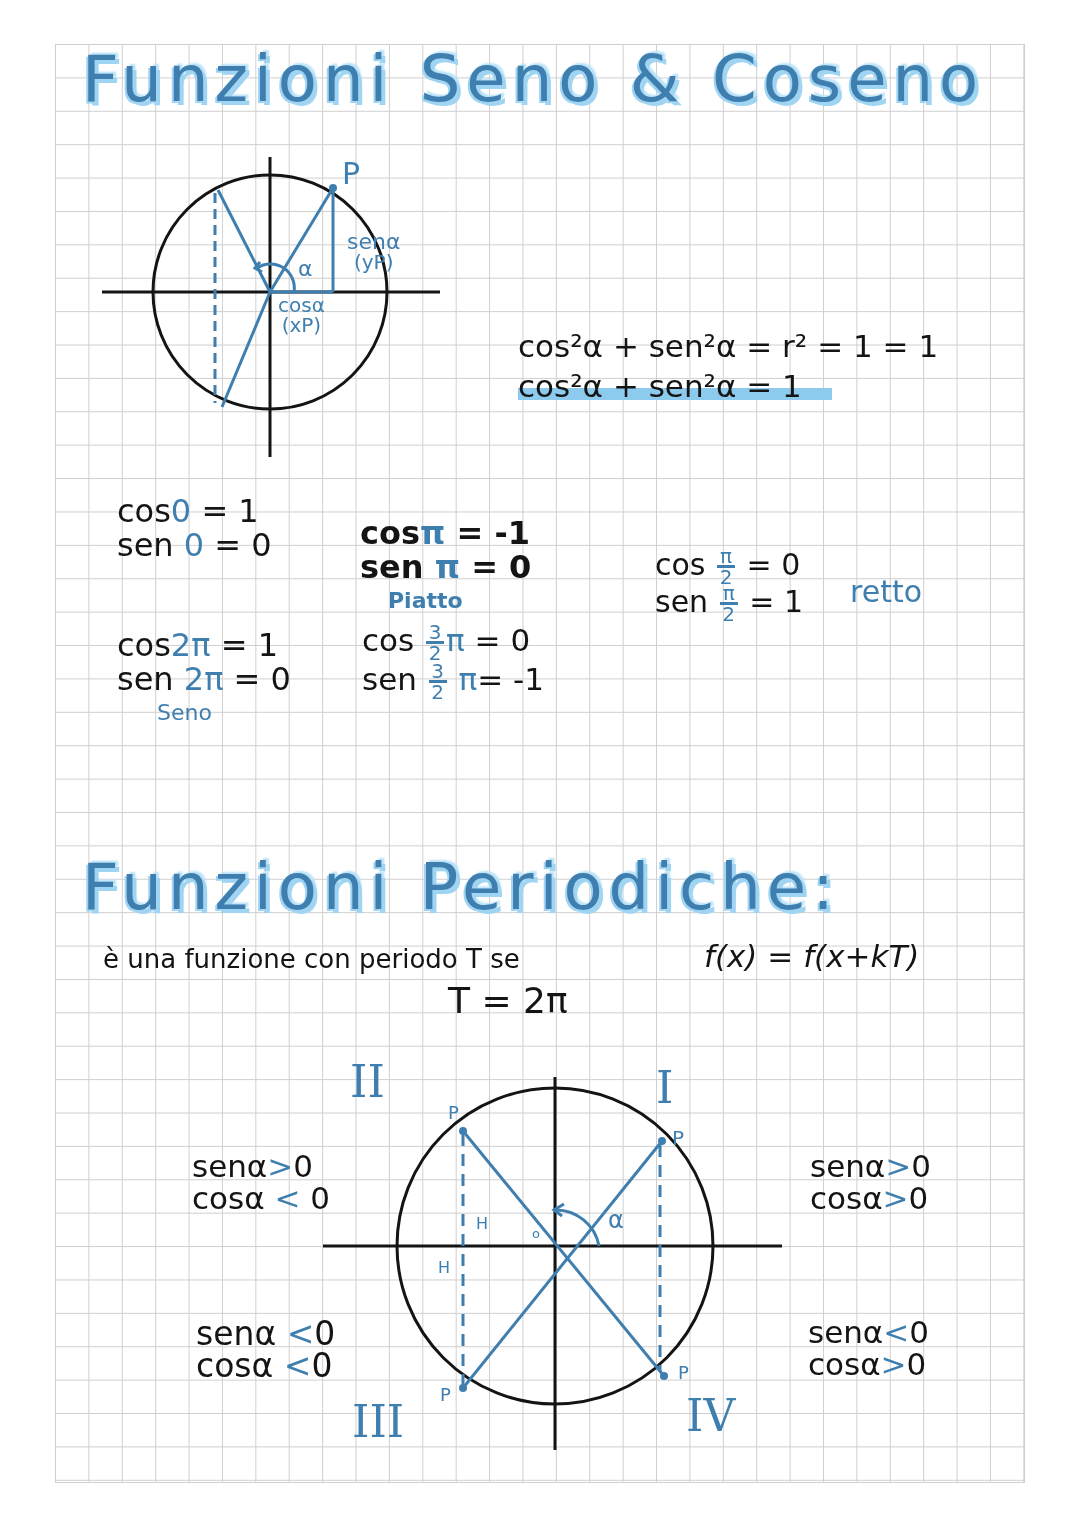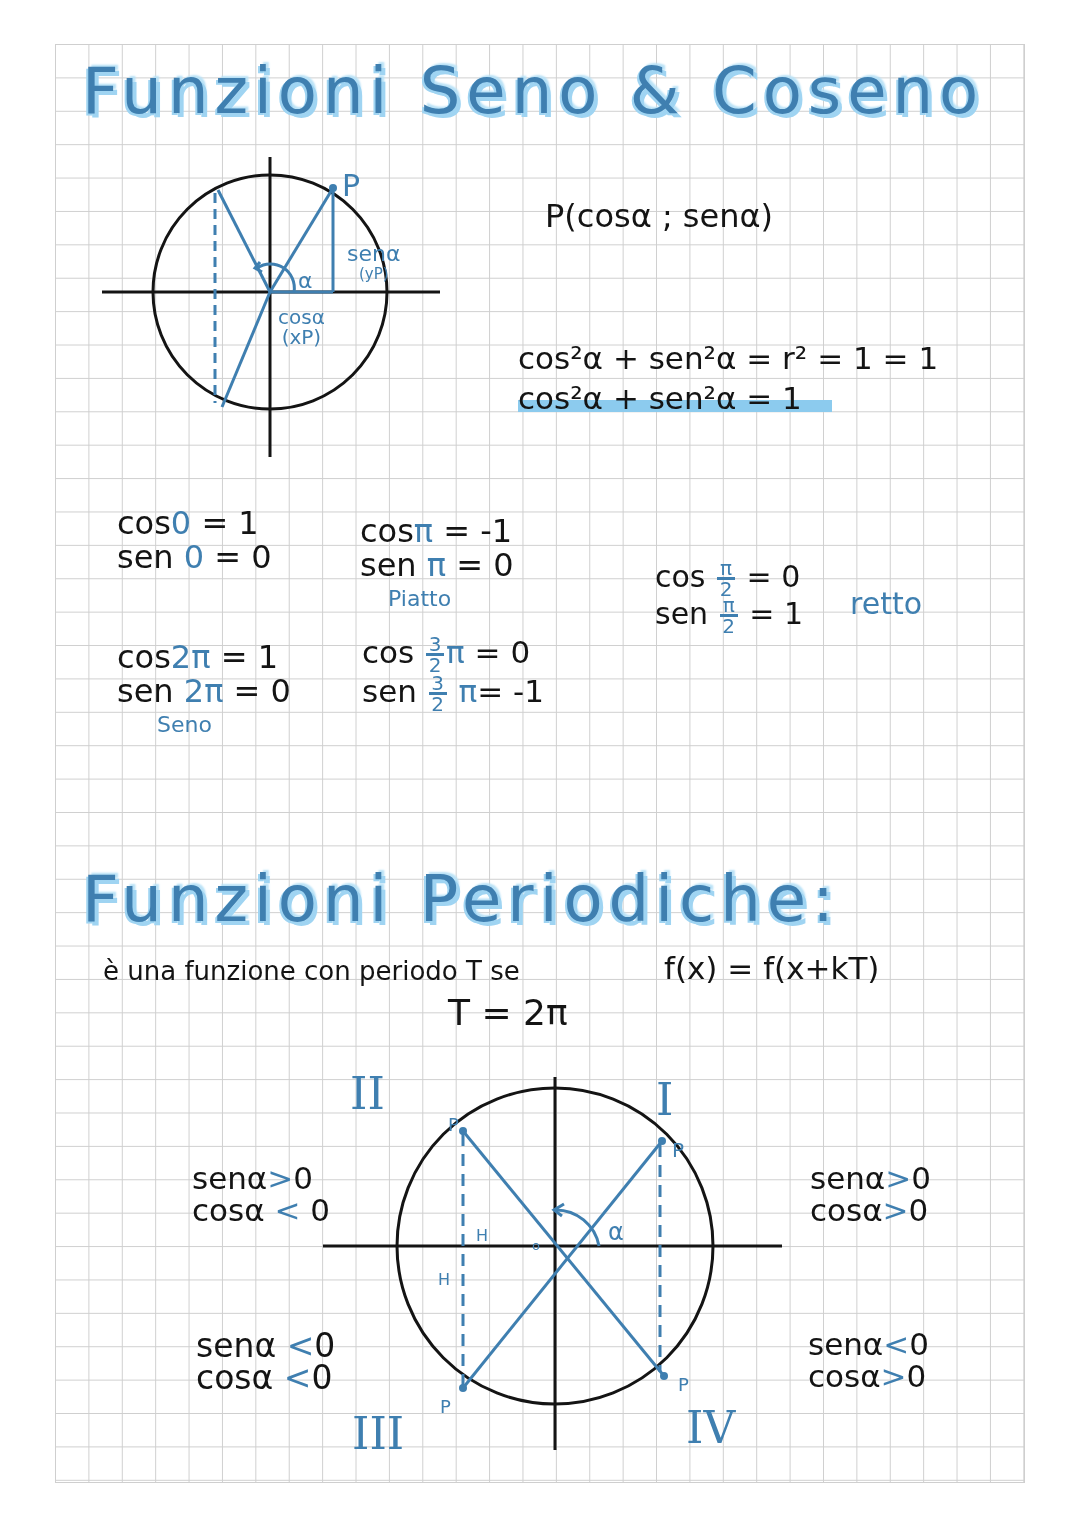--- a/index.html
+++ b/index.html
@@ -9,21 +9,21 @@
   }
   .grid {
     position: absolute; left: 55px; top: 44px; width: 969px; height: 1438px;
     background-color: #fff;
     background-image:
       linear-gradient(to right, #cfcfcf 1px, transparent 1px),
       linear-gradient(to bottom, #cfcfcf 1px, transparent 1px);
     background-size: 33.4px 33.4px;
     border-right: 1px solid #cfcfcf; border-bottom: 1px solid #cfcfcf;
   }
-  .abs { position: absolute; white-space: nowrap; margin-top: 12px; }
+  .abs { position: absolute; white-space: nowrap; }
   .hand { font-family: "DejaVu Sans", sans-serif; }
   .title {
     color: #3f7fb0; font-size: 64px; letter-spacing: 6px; font-weight: normal;
     text-shadow: 4px 4px 0 #9fd4f2, -2px 2px 0 #9fd4f2, 3px -2px 2px #b9e2f7;
   }
   .blk { color: #141414; }
   .blu { color: #3f7fb0; }
   .eq { font-size: 32px; line-height: 34px; }
   .small { font-size: 22px; }
   .hl {
@@ -71,39 +71,38 @@
     <circle cx="662" cy="1141" r="4" fill="#3f7fb0"></circle>
     <circle cx="463" cy="1388" r="4" fill="#3f7fb0"></circle>
     <circle cx="664" cy="1376" r="4" fill="#3f7fb0"></circle>
   </g>
 </svg>
 
 <div class="abs hand blu" style="left:342px; top:156px; font-size:30px;">P</div>
 <div class="abs hand blu" style="left:298px; top:256px; font-size:22px;">α</div>
 <div class="abs hand blu" style="left:347px; top:232px; font-size:22px; line-height:20px; text-align:center;">
   <div>senα</div>
-  <div style="font-size:15px;">(yP)</div>
+  <div style="font-size:20px;">(yP)</div>
 </div>
 <div class="abs hand blu" style="left:278px; top:295px; font-size:20px; line-height:20px; text-align:center;">
   <div>cosα</div>
   <div>(xP)</div>
 </div>
 
 <div class="abs hand blk eq" style="left:545px; top:187px; font-size:32px;">
-  <div>P(cosα ; senα)</div>
 </div>
 <div class="abs hand blk" style="left:518px; top:328px; font-size:31px;">cos²α + sen²α = r² = 1 = 1</div>
 <div class="abs hand blk hl" style="left:518px; top:368px; font-size:31px; padding-right:30px;">cos²α + sen²α = 1</div>
 
 <div class="abs hand blk eq" style="left:117px; top:494px;">
   <div><span>cos</span><span class="blu">0</span> <span>= 1</span></div>
   <div><span>sen</span> <span class="blu">0</span> <span>= 0</span></div>
 </div>
 
-<div class="abs hand blk eq" style="left:360px; top:502px;">
+<div class="abs hand blk eq" style="left:360px; top:516px;font-weight:bold;">
   <div><span>cos</span><span class="blu">π</span> <span>= -1</span></div>
   <div><span>sen</span> <span class="blu">π</span> <span>= 0</span></div>
   <div class="blu small" style="padding-left:28px;">Piatto</div>
 </div>
 
 <div class="abs hand blk" style="left:655px; top:548px; font-size:30px; line-height:34px;">
   <div><span>cos</span> <span class="frac">
         <span>π</span>
         <span class="bar"></span>
         <span>2</span>
@@ -131,21 +130,21 @@
   <div><span>sen</span> <span class="frac">
         <span>3</span>
         <span class="bar"></span>
         <span>2</span>
       </span> <span class="blu">π</span><span>= -1</span></div>
 </div>
 
 <div class="abs hand title" style="left:82px; top:850px;">Funzioni Periodiche:</div>
 
 <div class="abs hand blk" style="left:103px; top:944px; font-size:26px;">è una funzione con periodo T se</div>
-<div class="abs hand blk" style="left:664px; top:938px; font-size:31px;">f(x) = f(x+kT)</div>
+<div class="abs hand blk" style="left:704px; top:938px; font-size:31px;font-style:italic;">f(x) = f(x+kT)</div>
 <div class="abs hand blk" style="left:448px; top:980px; font-size:36px;">T = 2π</div>
 
 <div class="abs hand blu" style="left:656px; top:1062px; font-size:44px; font-family:'DejaVu Serif', serif;">I</div>
 <div class="abs hand blu" style="left:350px; top:1056px; font-size:44px; font-family:'DejaVu Serif', serif;">II</div>
 <div class="abs hand blu" style="left:352px; top:1396px; font-size:44px; font-family:'DejaVu Serif', serif;">III</div>
 <div class="abs hand blu" style="left:686px; top:1390px; font-size:44px; font-family:'DejaVu Serif', serif;">IV</div>
 
 <div class="abs hand blu" style="left:448px; top:1102px; font-size:18px;">P</div>
 <div class="abs hand blu" style="left:672px; top:1126px; font-size:20px;">P</div>
 <div class="abs hand blu" style="left:440px; top:1384px; font-size:18px;">P</div>

